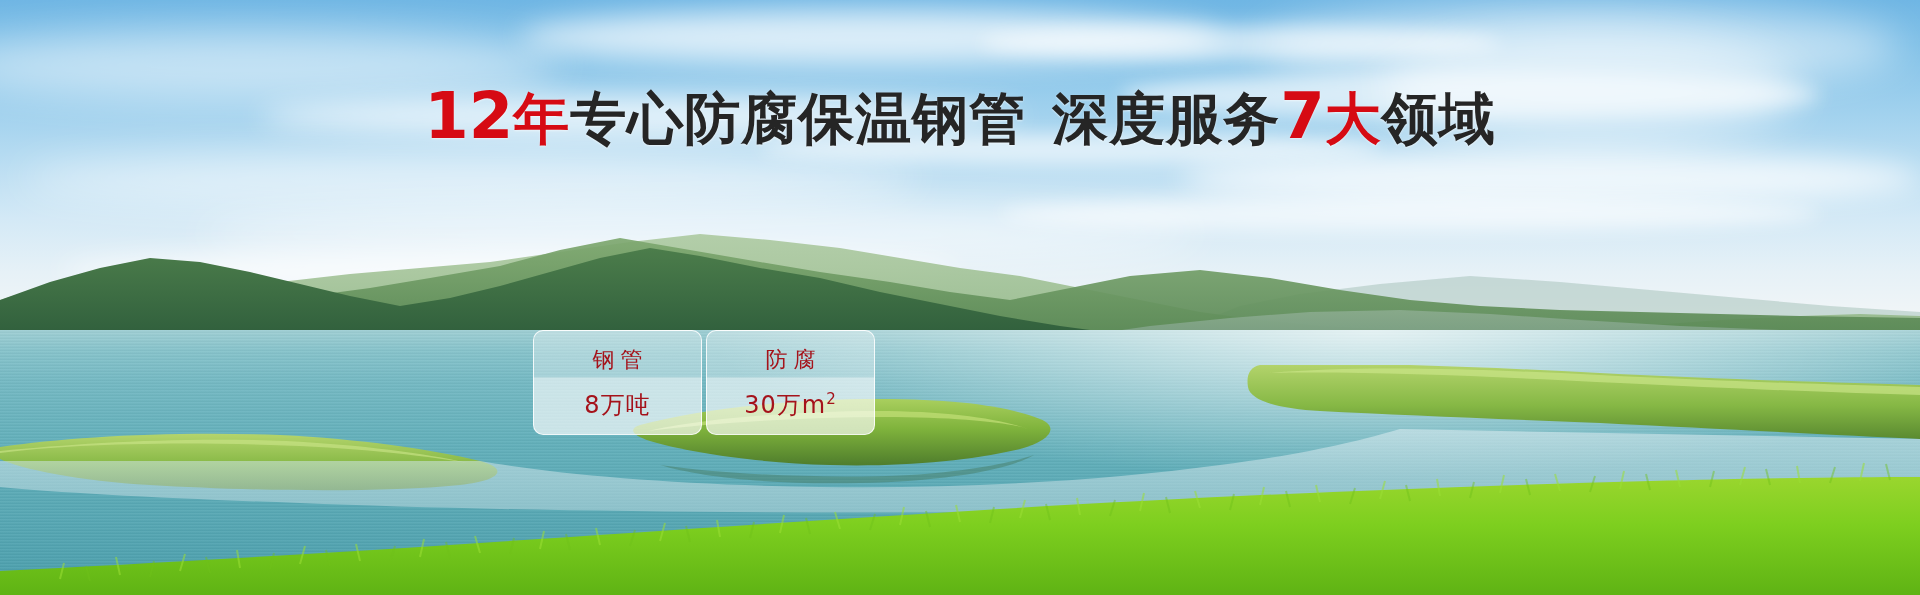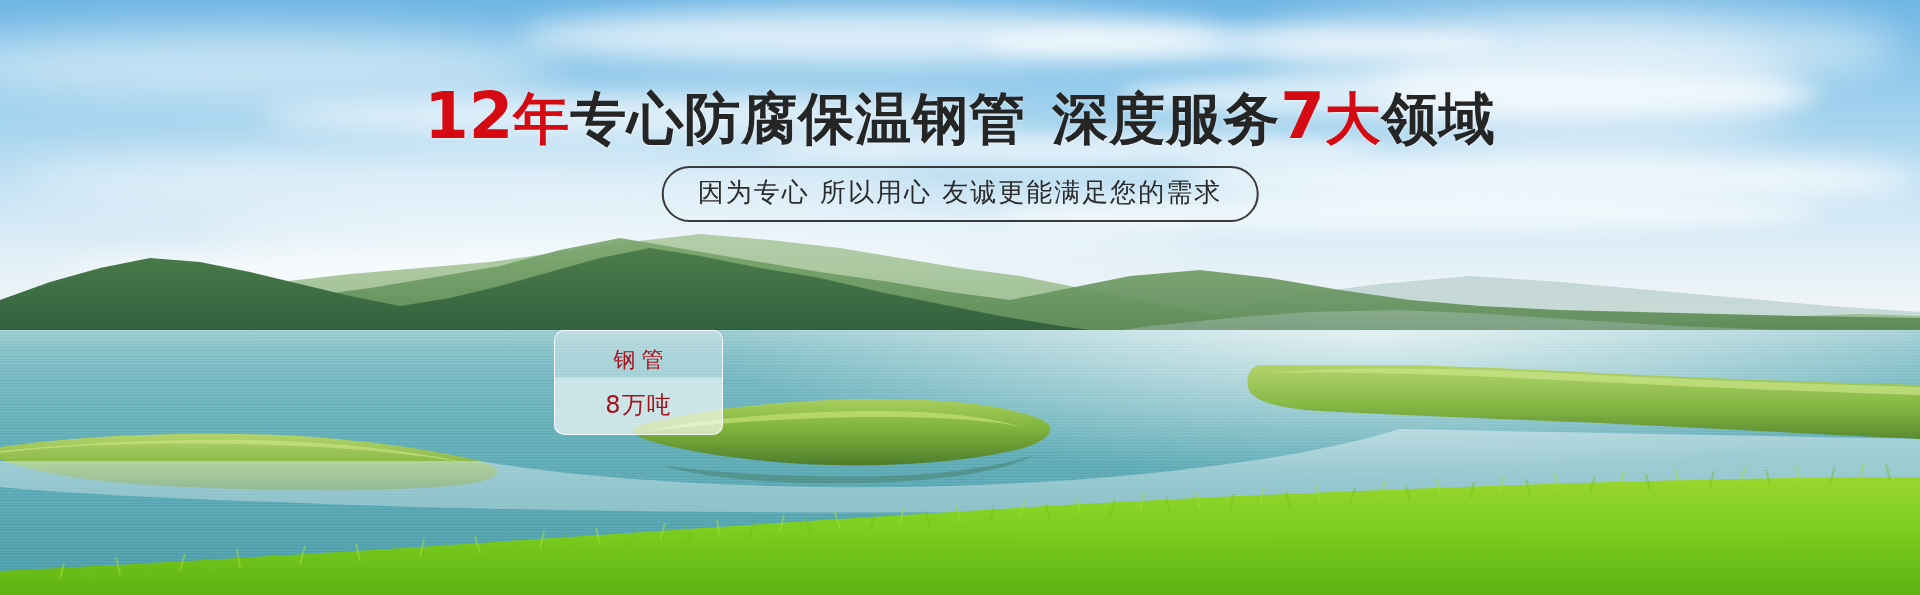--- a/index.html
+++ b/index.html
@@ -101,21 +101,21 @@
     font-family:"DejaVu Sans","Liberation Sans",sans-serif;
     font-size:26px;
     color:#2b2b2b;
     letter-spacing:2px;
     white-space:nowrap;
     background:rgba(255,255,255,0.02);
   }
 
   
   .cards {
-    position:absolute; left:554px; top:330px;
+    position:absolute; left:533px; top:330px;
     display:flex;
     gap:4px;
   }
   .card {
     width:169px; height:105px;
     border-radius:10px;
     border:1px solid rgba(255,255,255,0.85);
     background:linear-gradient(to bottom,
         rgba(255,255,255,0.32) 0%,
         rgba(255,255,255,0.34) 44%,
@@ -313,27 +313,30 @@
       </g>
     </svg>
   </div>
 
   <div class="content">
 
     <div class="headline">
       <span class="hl-red hl-num">12</span><span class="hl-red">年</span><span class="hl-dark">专心防腐保温钢管</span><span class="hl-gap"></span><span class="hl-dark">深度服务</span><span class="hl-red hl-num">7</span><span class="hl-red">大</span><span class="hl-dark">领域</span>
     </div>
 
-    <div class="subpill">因为专心 所以用心  友诚更能满足您的需求</div>
 
     <div class="cards">
 
       <div class="card">
         <div class="card-title">钢管</div>
         <div class="card-value"><span>8万吨</span><sup></sup></div>
       </div>
 
+      <div class="card">
+        <div class="card-title">防腐</div>
+        <div class="card-value"><span>30万m</span><sup>2</sup></div>
+      </div>
 
 
     </div>
   </div>
 
 </div>
 
 </body></html>

